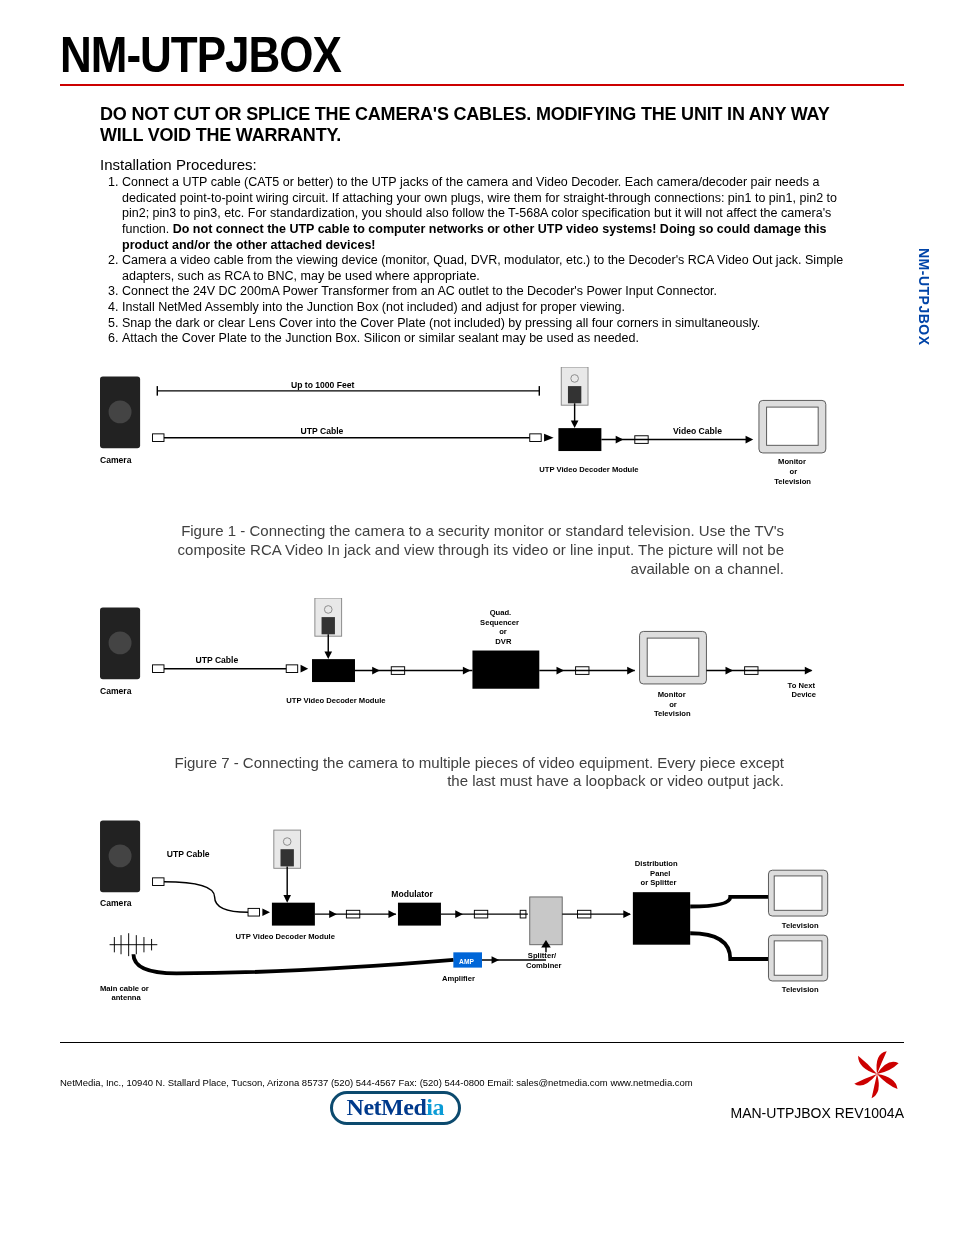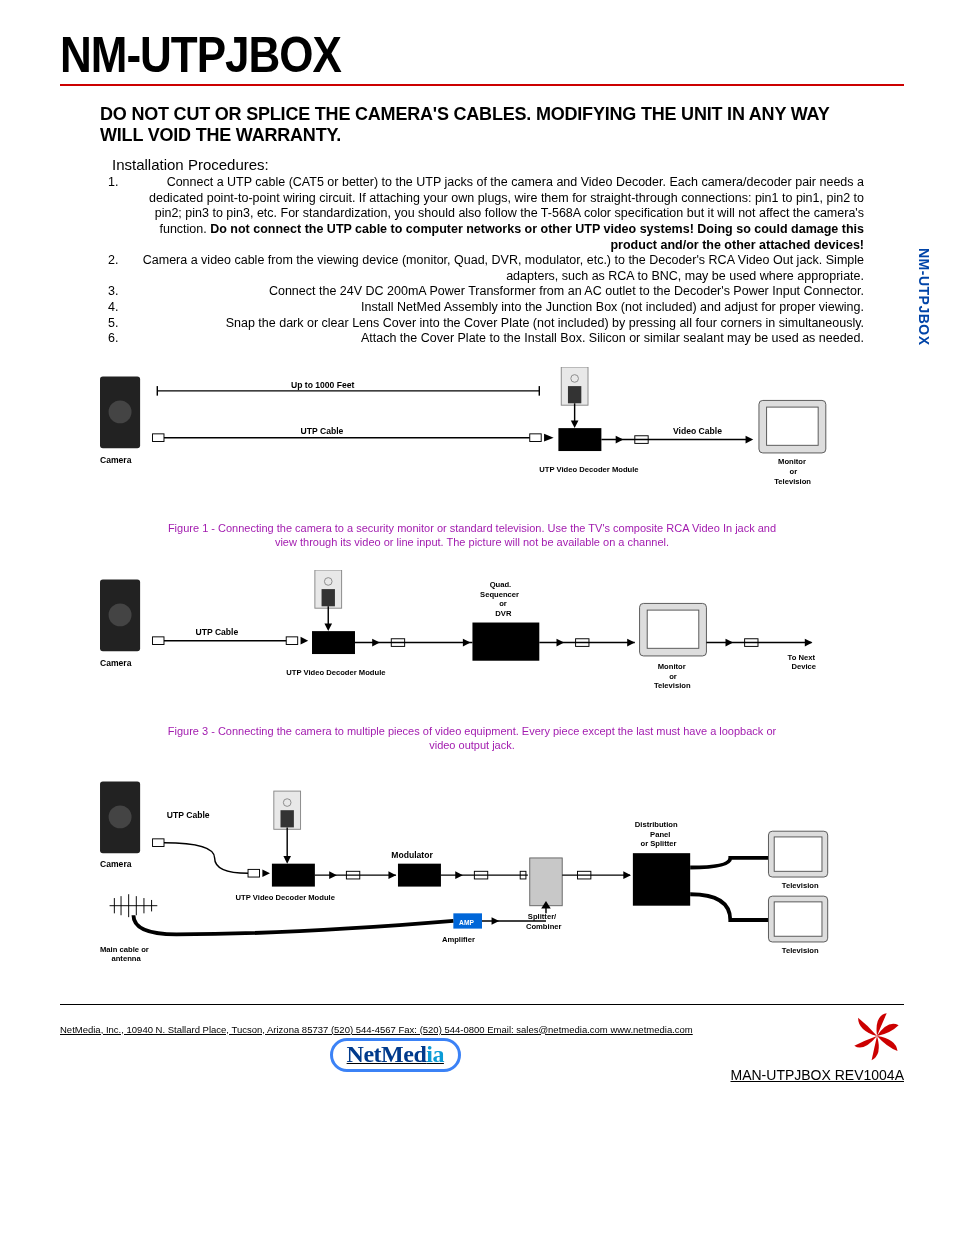--- a/index.html
+++ b/index.html
@@ -42,58 +42,57 @@
   }
   .warning {
     font-family: "Arial Black", Arial, sans-serif;
     font-weight: 900;
     font-size: 18px;
     margin: 0 0 10px 0;
     letter-spacing: -0.2px;
   }
   .install-hdr {
     font-size: 15px;
-    margin: 0 0 2px 12px;
+    margin: 0 0 2px 0;
   }
   ol.steps {
     margin: 0 0 12px 0;
     padding-left: 22px;
     font-size: 12.5px;
     line-height: 1.25;
-    text-align: right;
   }
   ol.steps li { margin-bottom: 0; }
   .emph-bold { font-weight: bold; }
   .diagram {
     width: 100%;
     margin: 8px 0 4px 0;
   }
   .fig-caption {
-    color: #a21caf;
-    font-size: 11px;
-    text-align: center;
+    color: #404040;
+    font-size: 15px;
+    text-align: right;
     padding: 4px 80px 12px 60px;
     line-height: 1.25;
   }
   .footer-rule {
     height: 1px;
     background: #000;
     margin: 18px 0 4px 0;
   }
   .footer-line {
     font-size: 9.5px;
     margin: 0 0 6px 0;
   }
   .netmedia-logo {
     margin: 0 auto;
     font-family: Georgia, serif;
     font-weight: bold;
     font-size: 24px;
     color: #003a8c;
-    border: 3px solid #3b82f6;
+    border: 3px solid #0c4a6e;
     border-radius: 18px;
     padding: 0 14px 2px 14px;
     text-align: center;
     letter-spacing: -0.5px;
   }
   .netmedia-logo span { color:#0a9bd6; }
   .rev {
     font-size: 14px;
     text-align: right;
   }
@@ -115,21 +114,21 @@
 
   <div class="content">
     <p class="warning">DO NOT CUT OR SPLICE THE CAMERA'S CABLES. MODIFYING THE UNIT IN ANY WAY WILL VOID THE WARRANTY.</p>
     <p class="install-hdr">Installation Procedures:</p>
     <ol class="steps">
       <li><span>Connect a UTP cable (CAT5 or better) to the UTP jacks of the camera and Video Decoder. Each camera/decoder pair needs a dedicated point-to-point wiring circuit. If attaching your own plugs, wire them for straight-through connections: pin1 to pin1, pin2 to pin2; pin3 to pin3, etc. For standardization, you should also follow the T-568A color specification but it will not affect the camera's function. </span><span class="emph-bold">Do not connect the UTP cable to computer networks or other UTP video systems! Doing so could damage this product and/or the other attached devices!</span></li>
       <li>Camera a video cable from the viewing device (monitor, Quad, DVR, modulator, etc.) to the Decoder's RCA Video Out jack. Simple adapters, such as RCA to BNC, may be used where appropriate.</li>
       <li>Connect the 24V DC 200mA Power Transformer from an AC outlet to the Decoder's Power Input Connector.</li>
       <li>Install NetMed Assembly into the Junction Box (not included) and adjust for proper viewing.</li>
       <li>Snap the dark or clear Lens Cover into the Cover Plate (not included) by pressing all four corners in simultaneously.</li>
-      <li>Attach the Cover Plate to the Install Box. Silicon or similar sealant may be used as needed.</li>
+      <li>Attach the Cover Plate to the Junction Box. Silicon or similar sealant may be used as needed.</li>
     </ol>
 
     
     <svg class="diagram" viewBox="0 0 800 150">
 
       <rect x="0" y="10" width="42" height="75" fill="#222" rx="3"></rect>
       <circle cx="21" cy="47" r="12" fill="#444"></circle>
       <text class="dlabel" x="0" y="100">Camera</text>
 
       <line x1="60" y1="25" x2="460" y2="25" stroke="#000" stroke-width="1.5"></line>
@@ -204,21 +203,21 @@
       <text class="dlabel-sm" x="584" y="104">Monitor</text>
       <text class="dlabel-sm" x="596" y="114">or</text>
       <text class="dlabel-sm" x="580" y="124">Television</text>
       <line x1="635" y1="76" x2="745" y2="76" stroke="#000" stroke-width="1.5"></line>
       <polygon points="655,72 663,76 655,80" fill="#000"></polygon>
       <rect x="675" y="72" width="14" height="8" fill="none" stroke="#000"></rect>
       <polygon points="738,72 746,76 738,80" fill="#000"></polygon>
       <text class="dlabel-sm" x="720" y="94">To Next</text>
       <text class="dlabel-sm" x="724" y="104">Device</text>
     </svg>
-    <div class="fig-caption">Figure 3 - Connecting the camera to multiple pieces of video equipment. Every piece except the last must have a loopback or video output jack.</div>
+    <div class="fig-caption">Figure 7 - Connecting the camera to multiple pieces of video equipment. Every piece except the last must have a loopback or video output jack.</div>
 
     
     <svg class="diagram" viewBox="0 0 800 215">
       <rect x="0" y="10" width="42" height="75" fill="#222" rx="3"></rect>
       <circle cx="21" cy="47" r="12" fill="#444"></circle>
       <text class="dlabel" x="0" y="100">Camera</text>
       <rect x="55" y="70" width="12" height="8" fill="none" stroke="#000"></rect>
       <path d="M67 74 Q 120 74 120 90 Q 120 106 155 106" fill="none" stroke="#000" stroke-width="1.5"></path>
       <text class="dlabel" x="70" y="48">UTP Cable</text>
       <rect x="155" y="102" width="12" height="8" fill="none" stroke="#000"></rect>
@@ -282,21 +281,21 @@
         <line x1="46" y1="132" x2="46" y2="148" stroke="#000"></line>
         <line x1="54" y1="134" x2="54" y2="146" stroke="#000"></line>
       </g>
       <path d="M35 150 Q 35 170 80 170 Q 200 170 370 156" fill="none" stroke="#000" stroke-width="4"></path>
       <text class="dlabel-sm" x="0" y="188">Main cable or</text>
       <text class="dlabel-sm" x="12" y="198">antenna</text>
     </svg>
   </div>
 
   <div class="footer-rule"></div>
-  <div style="display:flex; align-items:center;text-decoration:underline;">
+  <div style="display:flex; align-items:flex-end;">
     <div style="flex:1">
       <p class="footer-line">NetMedia, Inc., 10940 N. Stallard Place, Tucson, Arizona  85737 (520) 544-4567 Fax: (520) 544-0800 Email: sales@netmedia.com www.netmedia.com</p>
       <div style="text-align:center;">
         <span class="netmedia-logo">NetMed<span>ia</span></span>
       </div>
     </div>
     <div style="text-align:right;">
       <svg class="pinwheel" viewBox="0 0 100 100">
         <g fill="#c00">
           <path d="M50 50 Q70 20 90 30 Q75 45 50 50Z"></path>

